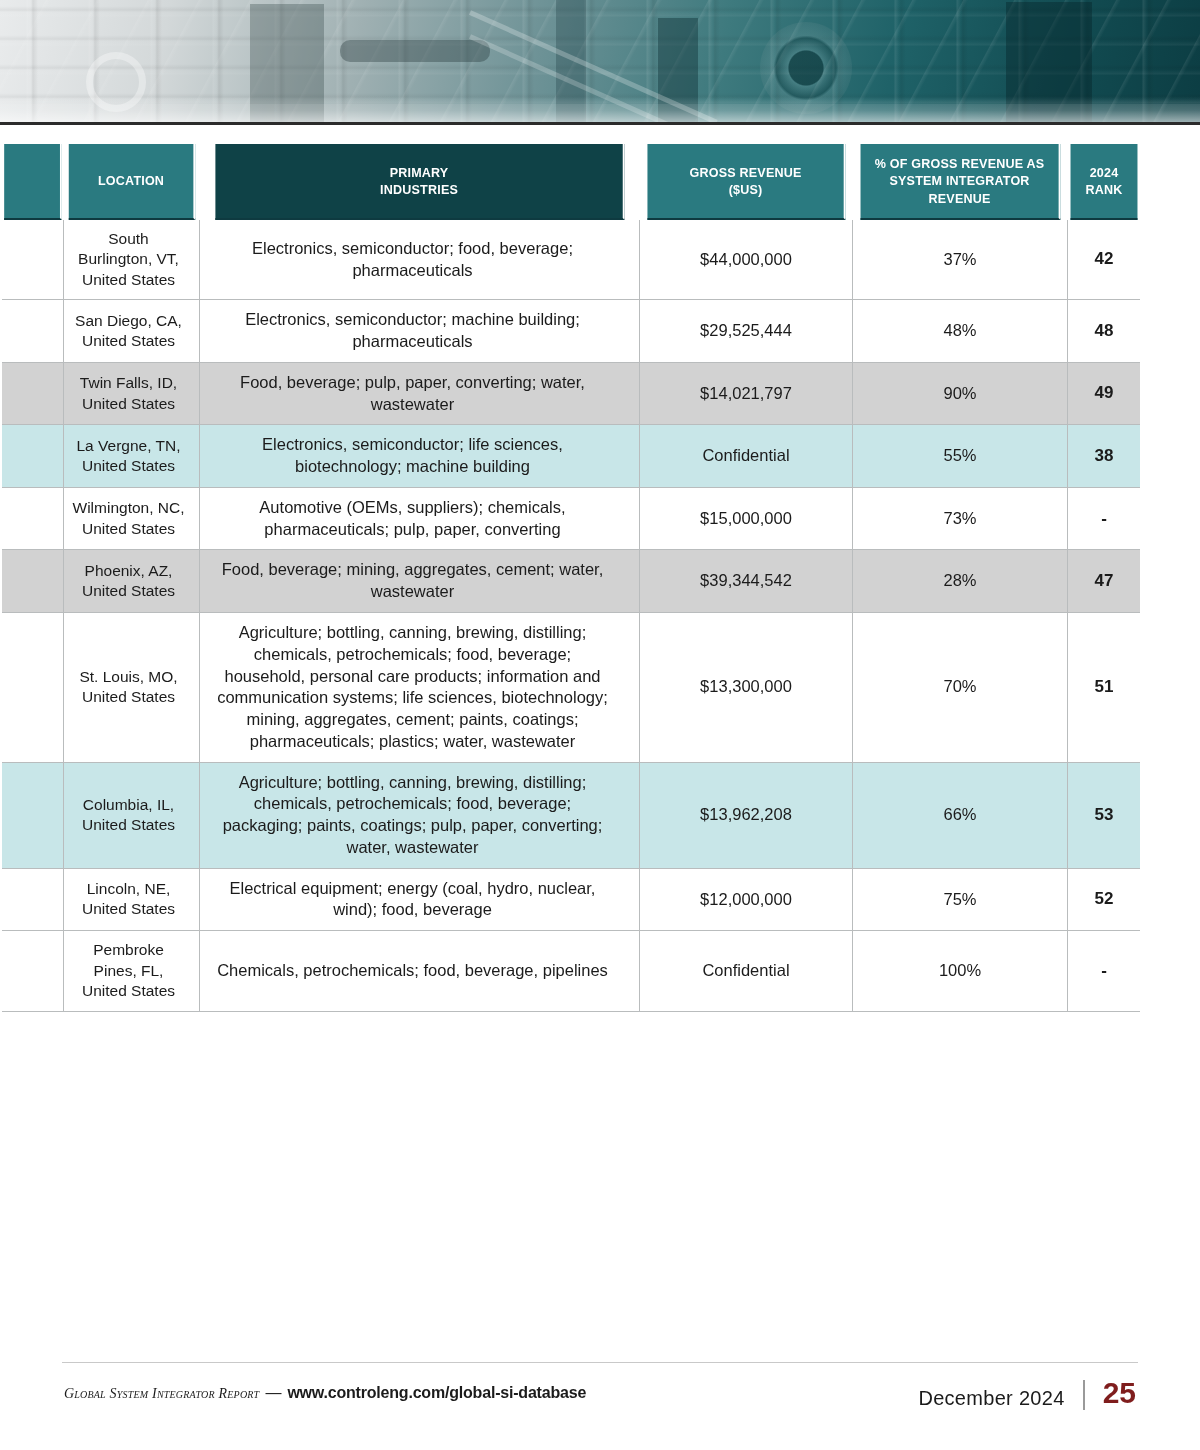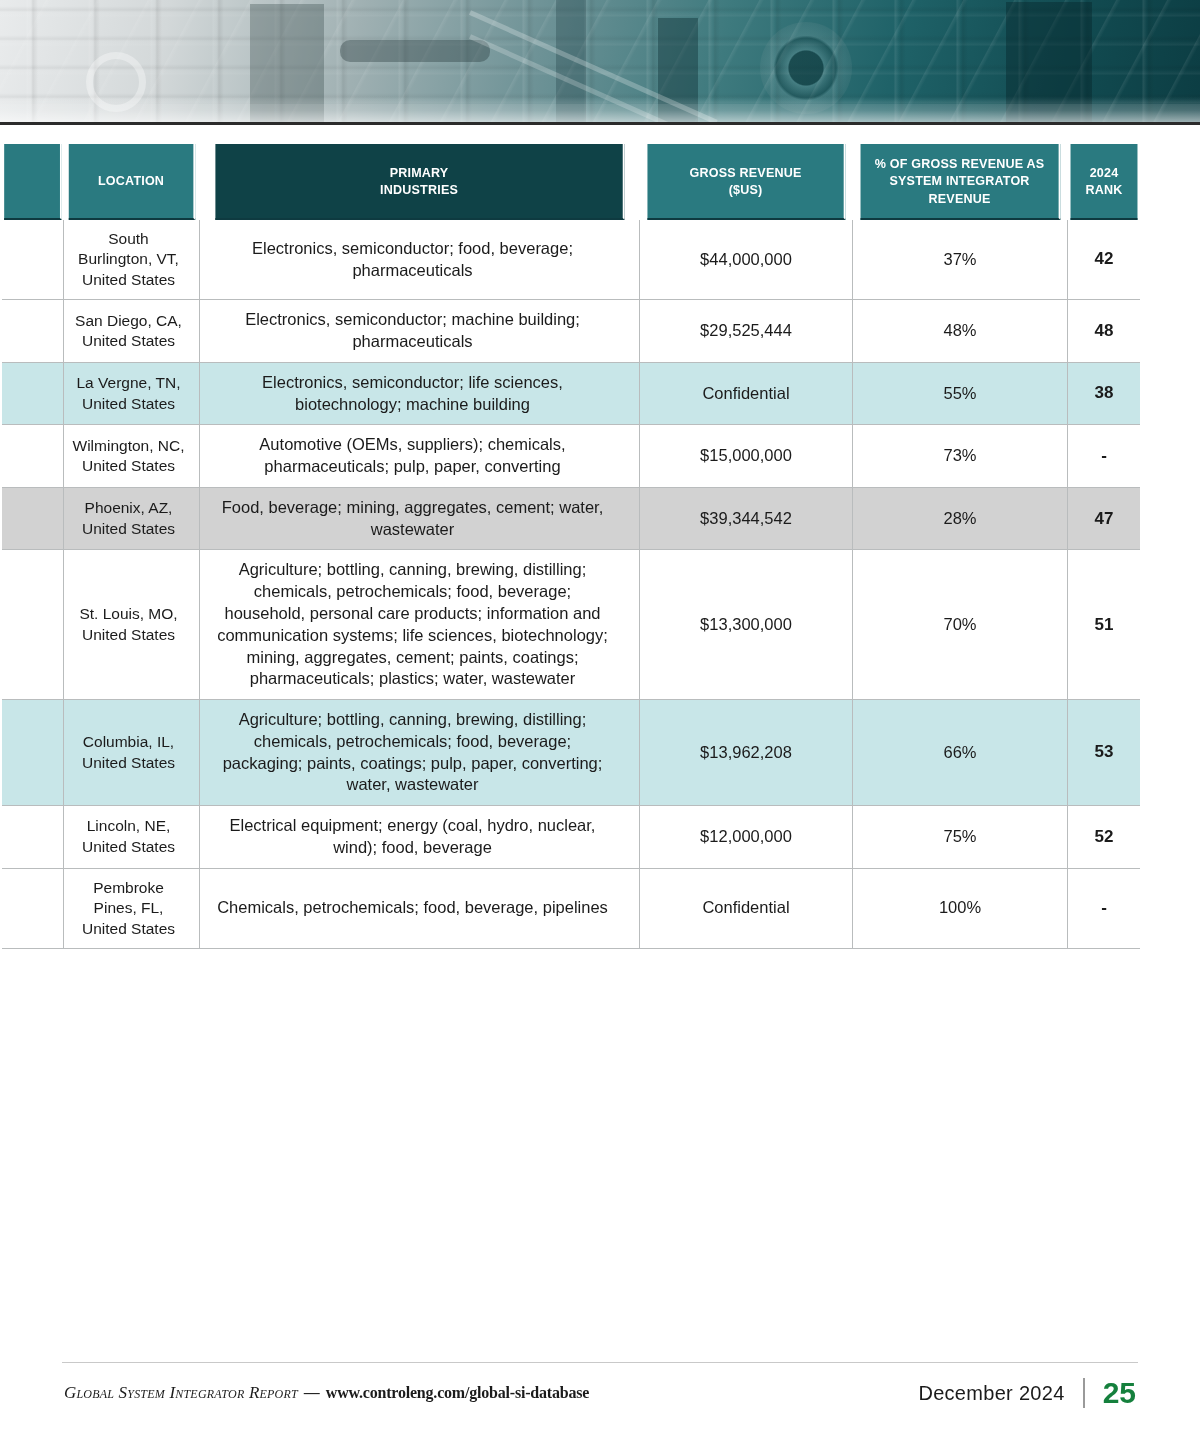--- a/index.html
+++ b/index.html
@@ -163,36 +163,36 @@
     background: #c9c9c9;
   }
   .footer-left {
     display: flex; align-items: baseline; gap: 0;
     white-space: nowrap;
   }
   .f-report {
     font-family: "Liberation Serif", serif;
     font-style: italic;
     font-variant: small-caps;
-    font-size: 17px;
+    font-size: 14px;
     letter-spacing: 0.2px;
     color: #1b1b1b;
   }
   .f-dash { font-size: 16px; color:#1b1b1b; padding: 0 6px; }
   .f-url {
-    font-family: Liberation Serif, serif;
+    font-family: Liberation Sans, sans-serif;
     font-weight: bold;
     font-size: 16px;
     color: #1b1b1b;
     letter-spacing: -0.2px;
   }
-  .footer-right { display: flex; align-items: center; gap: 18px; }
+  .footer-right { display: flex; align-items: flex-end; gap: 18px; }
   .f-date { font-size: 20px; color: #1b1b1b; letter-spacing: 0.3px; }
   .f-sep  { width: 2px; height: 30px; background: #9a9a9a; }
-  .f-page { font-size: 30px; font-weight: bold; color: #15803d; }
+  .f-page { font-size: 30px; font-weight: bold; color: #7f1d1d; }
 </style>
 </head>
 <body>
 
 <div class="page">
 
   <div class="banner">
     <div class="glass"></div>
     <div class="blobs">
       <div class="box" style="left:250px;top:4px;width:74px;height:118px;background:rgba(40,58,60,0.30);"></div>
@@ -252,20 +252,28 @@
             <td class="td-rank">42</td>
           </tr>
           <tr class="r-white">
             <td class="td-blank"></td>
             <td class="td-loc">San Diego, CA, United States</td>
             <td class="td-ind">Electronics, semiconductor; machine building; pharmaceuticals</td>
             <td class="td-rev">$29,525,444</td>
             <td class="td-pct">48%</td>
             <td class="td-rank">48</td>
           </tr>
+          <tr class="r-gray">
+            <td class="td-blank"></td>
+            <td class="td-loc">Twin Falls, ID, United States</td>
+            <td class="td-ind">Food, beverage; pulp, paper, converting; water, wastewater</td>
+            <td class="td-rev">$14,021,797</td>
+            <td class="td-pct">90%</td>
+            <td class="td-rank">49</td>
+          </tr>
           <tr class="r-teal">
             <td class="td-blank"></td>
             <td class="td-loc">La Vergne, TN, United States</td>
             <td class="td-ind">Electronics, semiconductor; life sciences, biotechnology; machine building</td>
             <td class="td-rev">Confidential</td>
             <td class="td-pct">55%</td>
             <td class="td-rank">38</td>
           </tr>
           <tr class="r-white">
             <td class="td-blank"></td>

